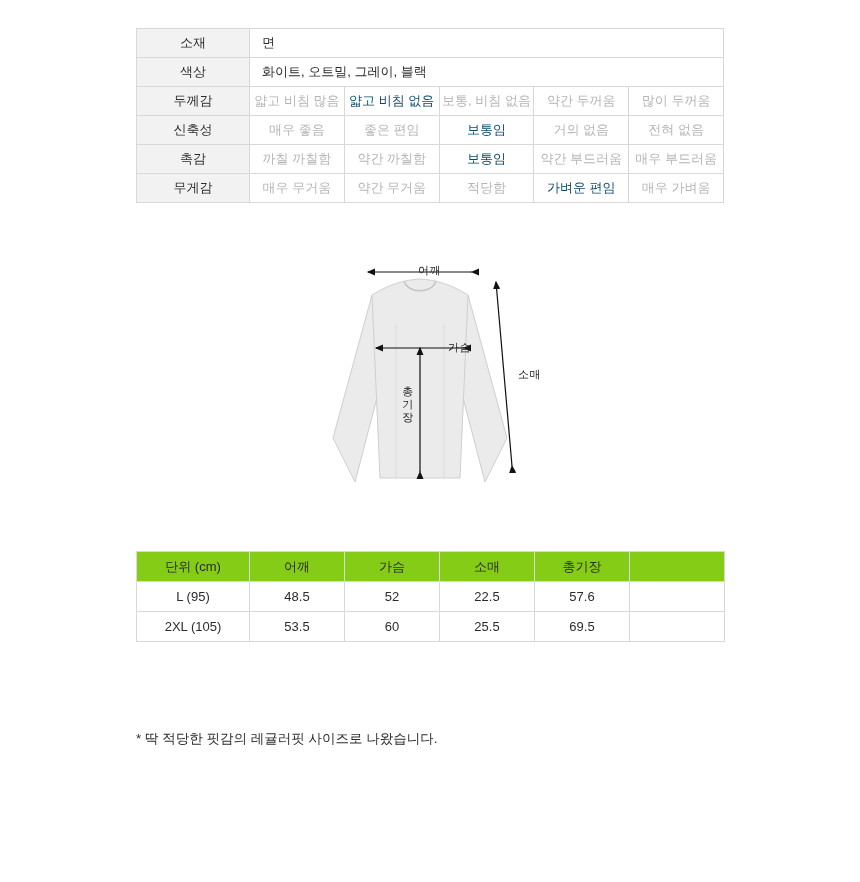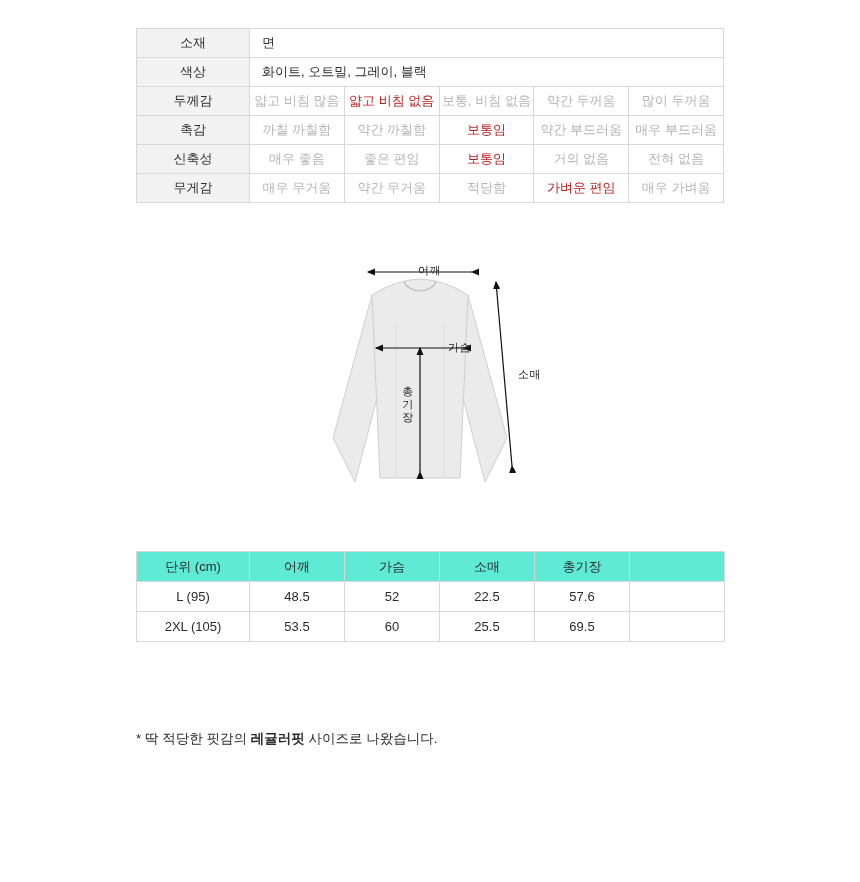--- a/index.html
+++ b/index.html
@@ -41,21 +41,21 @@
     background: #f2f2f2;
     color: #2b2b2b;
     width: 112px;
   }
   table.spec td.value-left {
     text-align: left;
     padding-left: 12px;
     color: #2b2b2b;
   }
   table.spec td.active {
-    color: #b91c1c;
+    color: #0c4a6e;
   }
 
   
   .illo {
     position: absolute;
     left: 300px;
     top: 250px;
     width: 280px;
     height: 260px;
   }
@@ -92,21 +92,21 @@
     border: 1px solid #d8d8d8;
     height: 29px;
     font-size: 13px;
     text-align: center;
     vertical-align: middle;
     padding: 0;
     font-weight: normal;
     color: #2b2b2b;
   }
   table.size thead td {
-    background: #5eead4;
+    background: #84cc16;
   }
   table.size col.c0 { width: 113px; }
   table.size col.c1 { width: 95px; }
   table.size col.c2 { width: 95px; }
   table.size col.c3 { width: 95px; }
   table.size col.c4 { width: 95px; }
   table.size col.c5 { width: 95px; }
 
   
   .notes {
@@ -114,21 +114,21 @@
     left: 136px;
     top: 730px;
     width: 600px;
   }
   .note {
     font-size: 13.5px;
     color: #2b2b2b;
     margin-bottom: 20px;
     line-height: 1.4;
   }
-  .note b { font-weight: bold; }
+  .note b { font-weight: normal; }
 </style>
 </head>
 <body>
 
 <div class="spec-wrap">
   <table class="spec">
     <tbody id="spec-body">
         <tr>
           <td class="label">소재</td>
           <td class="value-left" colspan="5">면</td>
@@ -139,34 +139,34 @@
         </tr>
         <tr>
           <td class="label">두께감</td>
           <td>얇고 비침 많음</td>
           <td class="active">얇고 비침 없음</td>
           <td>보통, 비침 없음</td>
           <td>약간 두꺼움</td>
           <td>많이 두꺼움</td>
         </tr>
         <tr>
+          <td class="label">신축성</td>
+          <td>매우 좋음</td>
+          <td>좋은 편임</td>
+          <td class="active">보통임</td>
+          <td>거의 없음</td>
+          <td>전혀 없음</td>
+        </tr>
+        <tr>
           <td class="label">촉감</td>
           <td>까칠 까칠함</td>
           <td>약간 까칠함</td>
           <td class="active">보통임</td>
           <td>약간 부드러움</td>
           <td>매우 부드러움</td>
-        </tr>
-        <tr>
-          <td class="label">신축성</td>
-          <td>매우 좋음</td>
-          <td>좋은 편임</td>
-          <td class="active">보통임</td>
-          <td>거의 없음</td>
-          <td>전혀 없음</td>
         </tr>
         <tr>
           <td class="label">무게감</td>
           <td>매우 무거움</td>
           <td>약간 무거움</td>
           <td>적당함</td>
           <td class="active">가벼운 편임</td>
           <td>매우 가벼움</td>
         </tr>
       </tbody>

